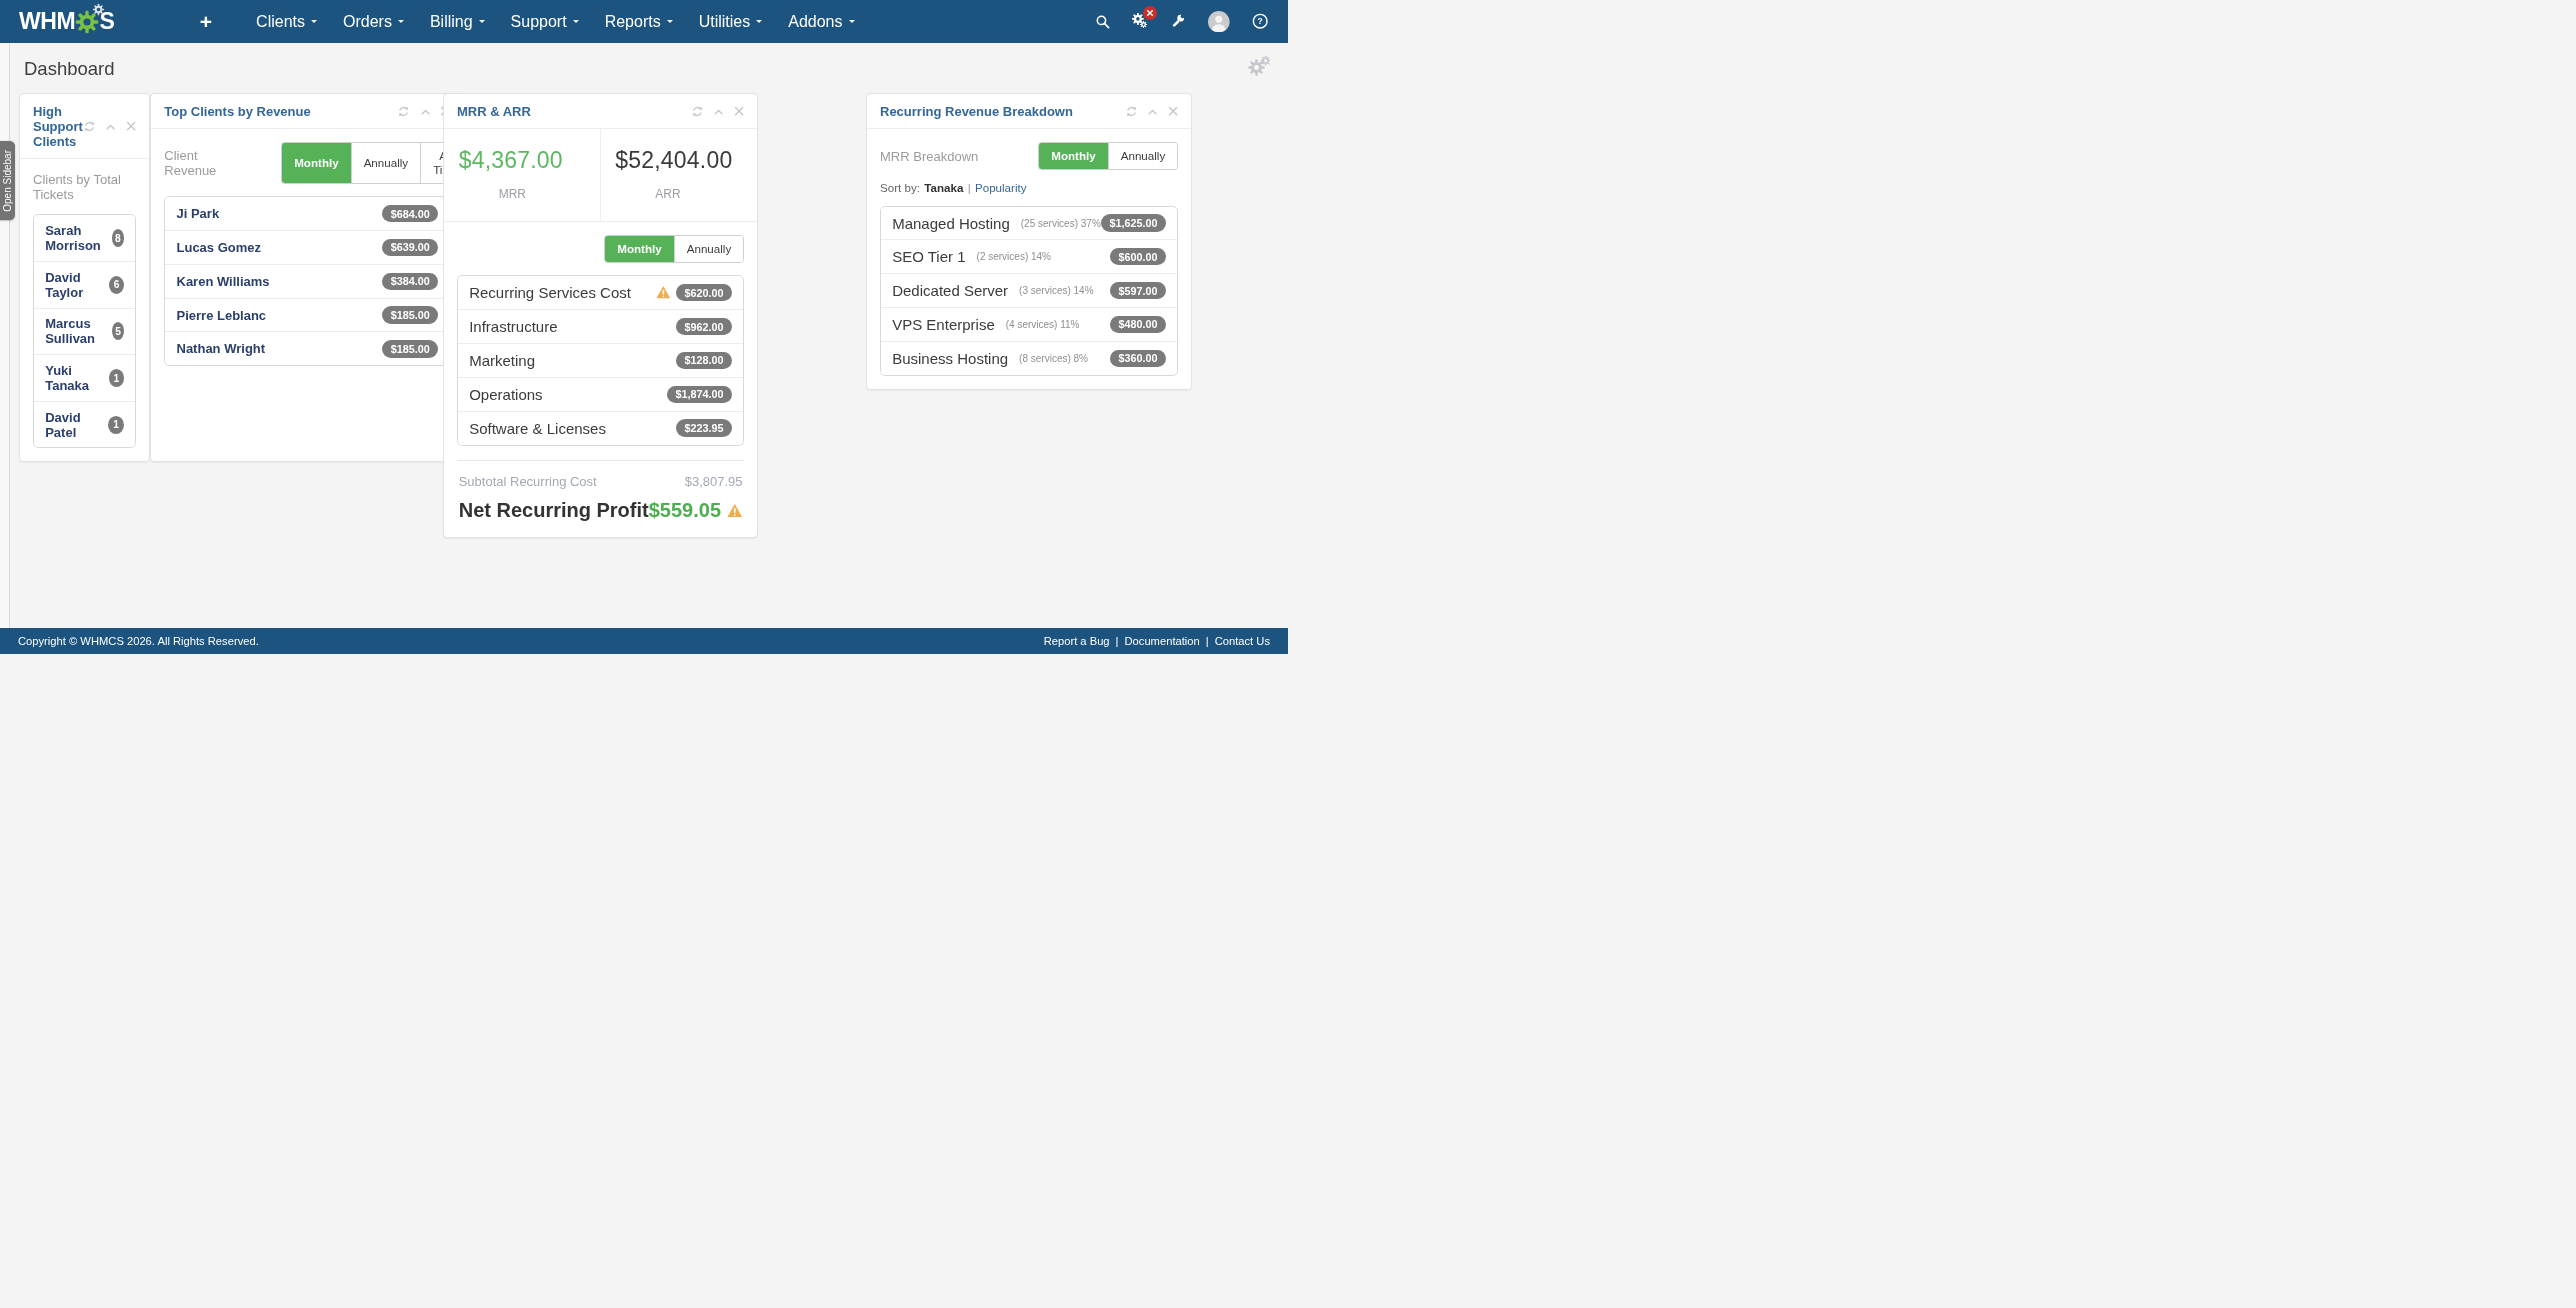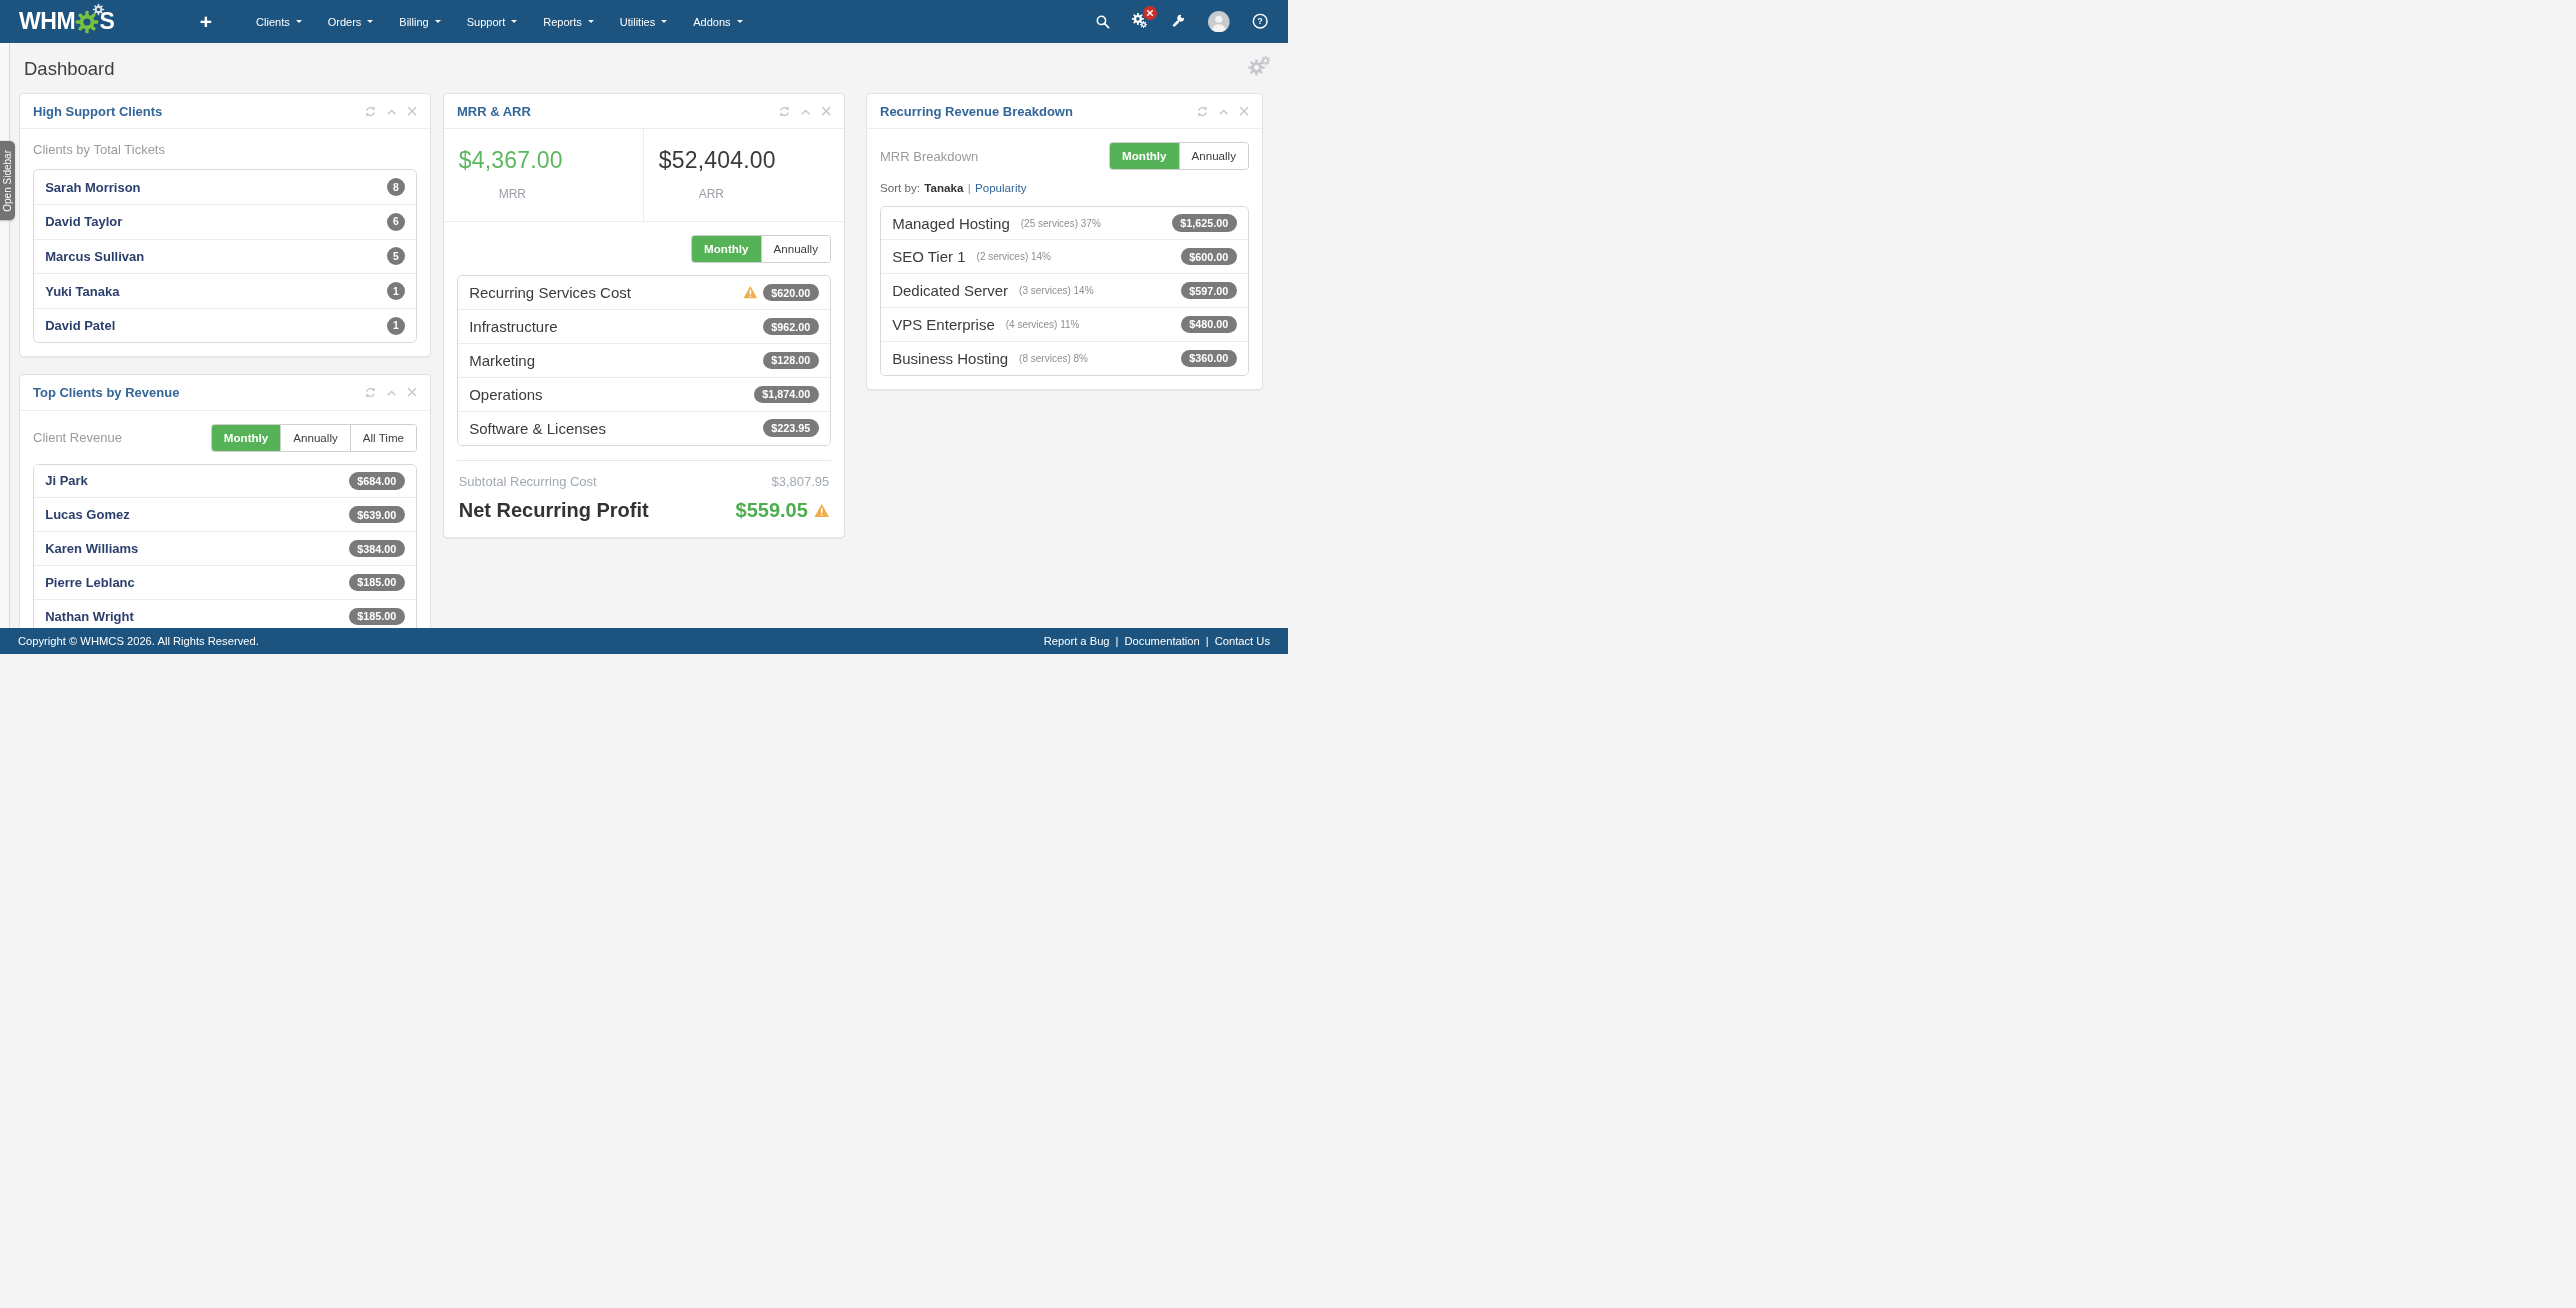--- a/index.html
+++ b/index.html
@@ -21,21 +21,21 @@
     display:flex; align-items:center;
     padding:0 13px 0 19px;
     position:relative; z-index:5;
   }
   .logo { display:flex; align-items:center; cursor:pointer; position:relative; }
   .logo-text { color:#fff; font-size:23px; font-weight:bold; letter-spacing:-0.4px; }
   .logo-gear-wrap { position:relative; width:26px; height:26px; margin:0 -0.9px; }
   .logo-gear-small { position:absolute; top:-5.2px; right:-4.3px; }
   .nav-add { margin-left:80px; color:#fff; font-size:21px; font-weight:bold; cursor:pointer; line-height:1; padding:3.4px 5.2px; }
   .nav-menu { display:flex; align-items:center; margin-left:26px; }
-  .nav-item { color:#fff; font-size:11px; padding:1px 13px; cursor:pointer; display:flex; align-items:center; white-space:nowrap; }
+  .nav-item { color:#fff; font-size:16px; padding:1px 13px; cursor:pointer; display:flex; align-items:center; white-space:nowrap; }
   .caret { display:inline-block; margin-left:6px; border-left:3.4px solid transparent; border-right:3.4px solid transparent; border-top:3.9px solid rgba(255,255,255,.95); }
   .nav-right { margin-left:auto; display:flex; align-items:center; gap:21.6px; padding-right:7px; }
   .nav-ic { position:relative; cursor:pointer; display:flex; align-items:center; }
   .alert-badge {
     position:absolute; top:-7px; right:-7.8px;
     width:14px; height:14px; border-radius:50%;
     background:#c9302c; display:flex; align-items:center; justify-content:center;
   }
 
   
@@ -52,21 +52,21 @@
   }
 
   
   .main { flex:1 1 auto; position:relative; overflow:hidden; }
   .page-header { padding:14.7px 19px 13px 24px; display:flex; align-items:center; }
   .page-title { font-size:18.5px; font-weight:normal; color:#3e3e3e; }
   .settings-gear { margin-left:auto; cursor:pointer; position:relative; width:22.4px; height:21px; }
   .settings-gear .sg-small { position:absolute; top:-3.4px; right:-1.7px; }
 
   .columns { display:flex; align-items:flex-start; padding:0 0 0 19px; }
-  .col { display:flex; flex-direction:column; }
+  .col { display:flex; }
   .col-1 { width:412px; margin-right:12px; }
   .col-2 { width:402px; margin-right:21px; }
   .col-3 { width:397px; }
 
   
   .panel { background:#fff; border:0.9px solid #e2e2e2; border-radius:4.3px; box-shadow:0 0.9px 0.9px rgba(0,0,0,.05); margin-bottom:16.4px; }
   .panel-header { display:flex; align-items:center; padding:10.3px 13px 9.5px; border-bottom:0.9px solid #ededed; }
   .panel-title { color:#336699; font-size:13px; font-weight:bold; }
   .panel-tools { margin-left:auto; display:flex; align-items:center; gap:9.5px; color:#c7c7c7; }
   .tool { cursor:pointer; display:flex; }

